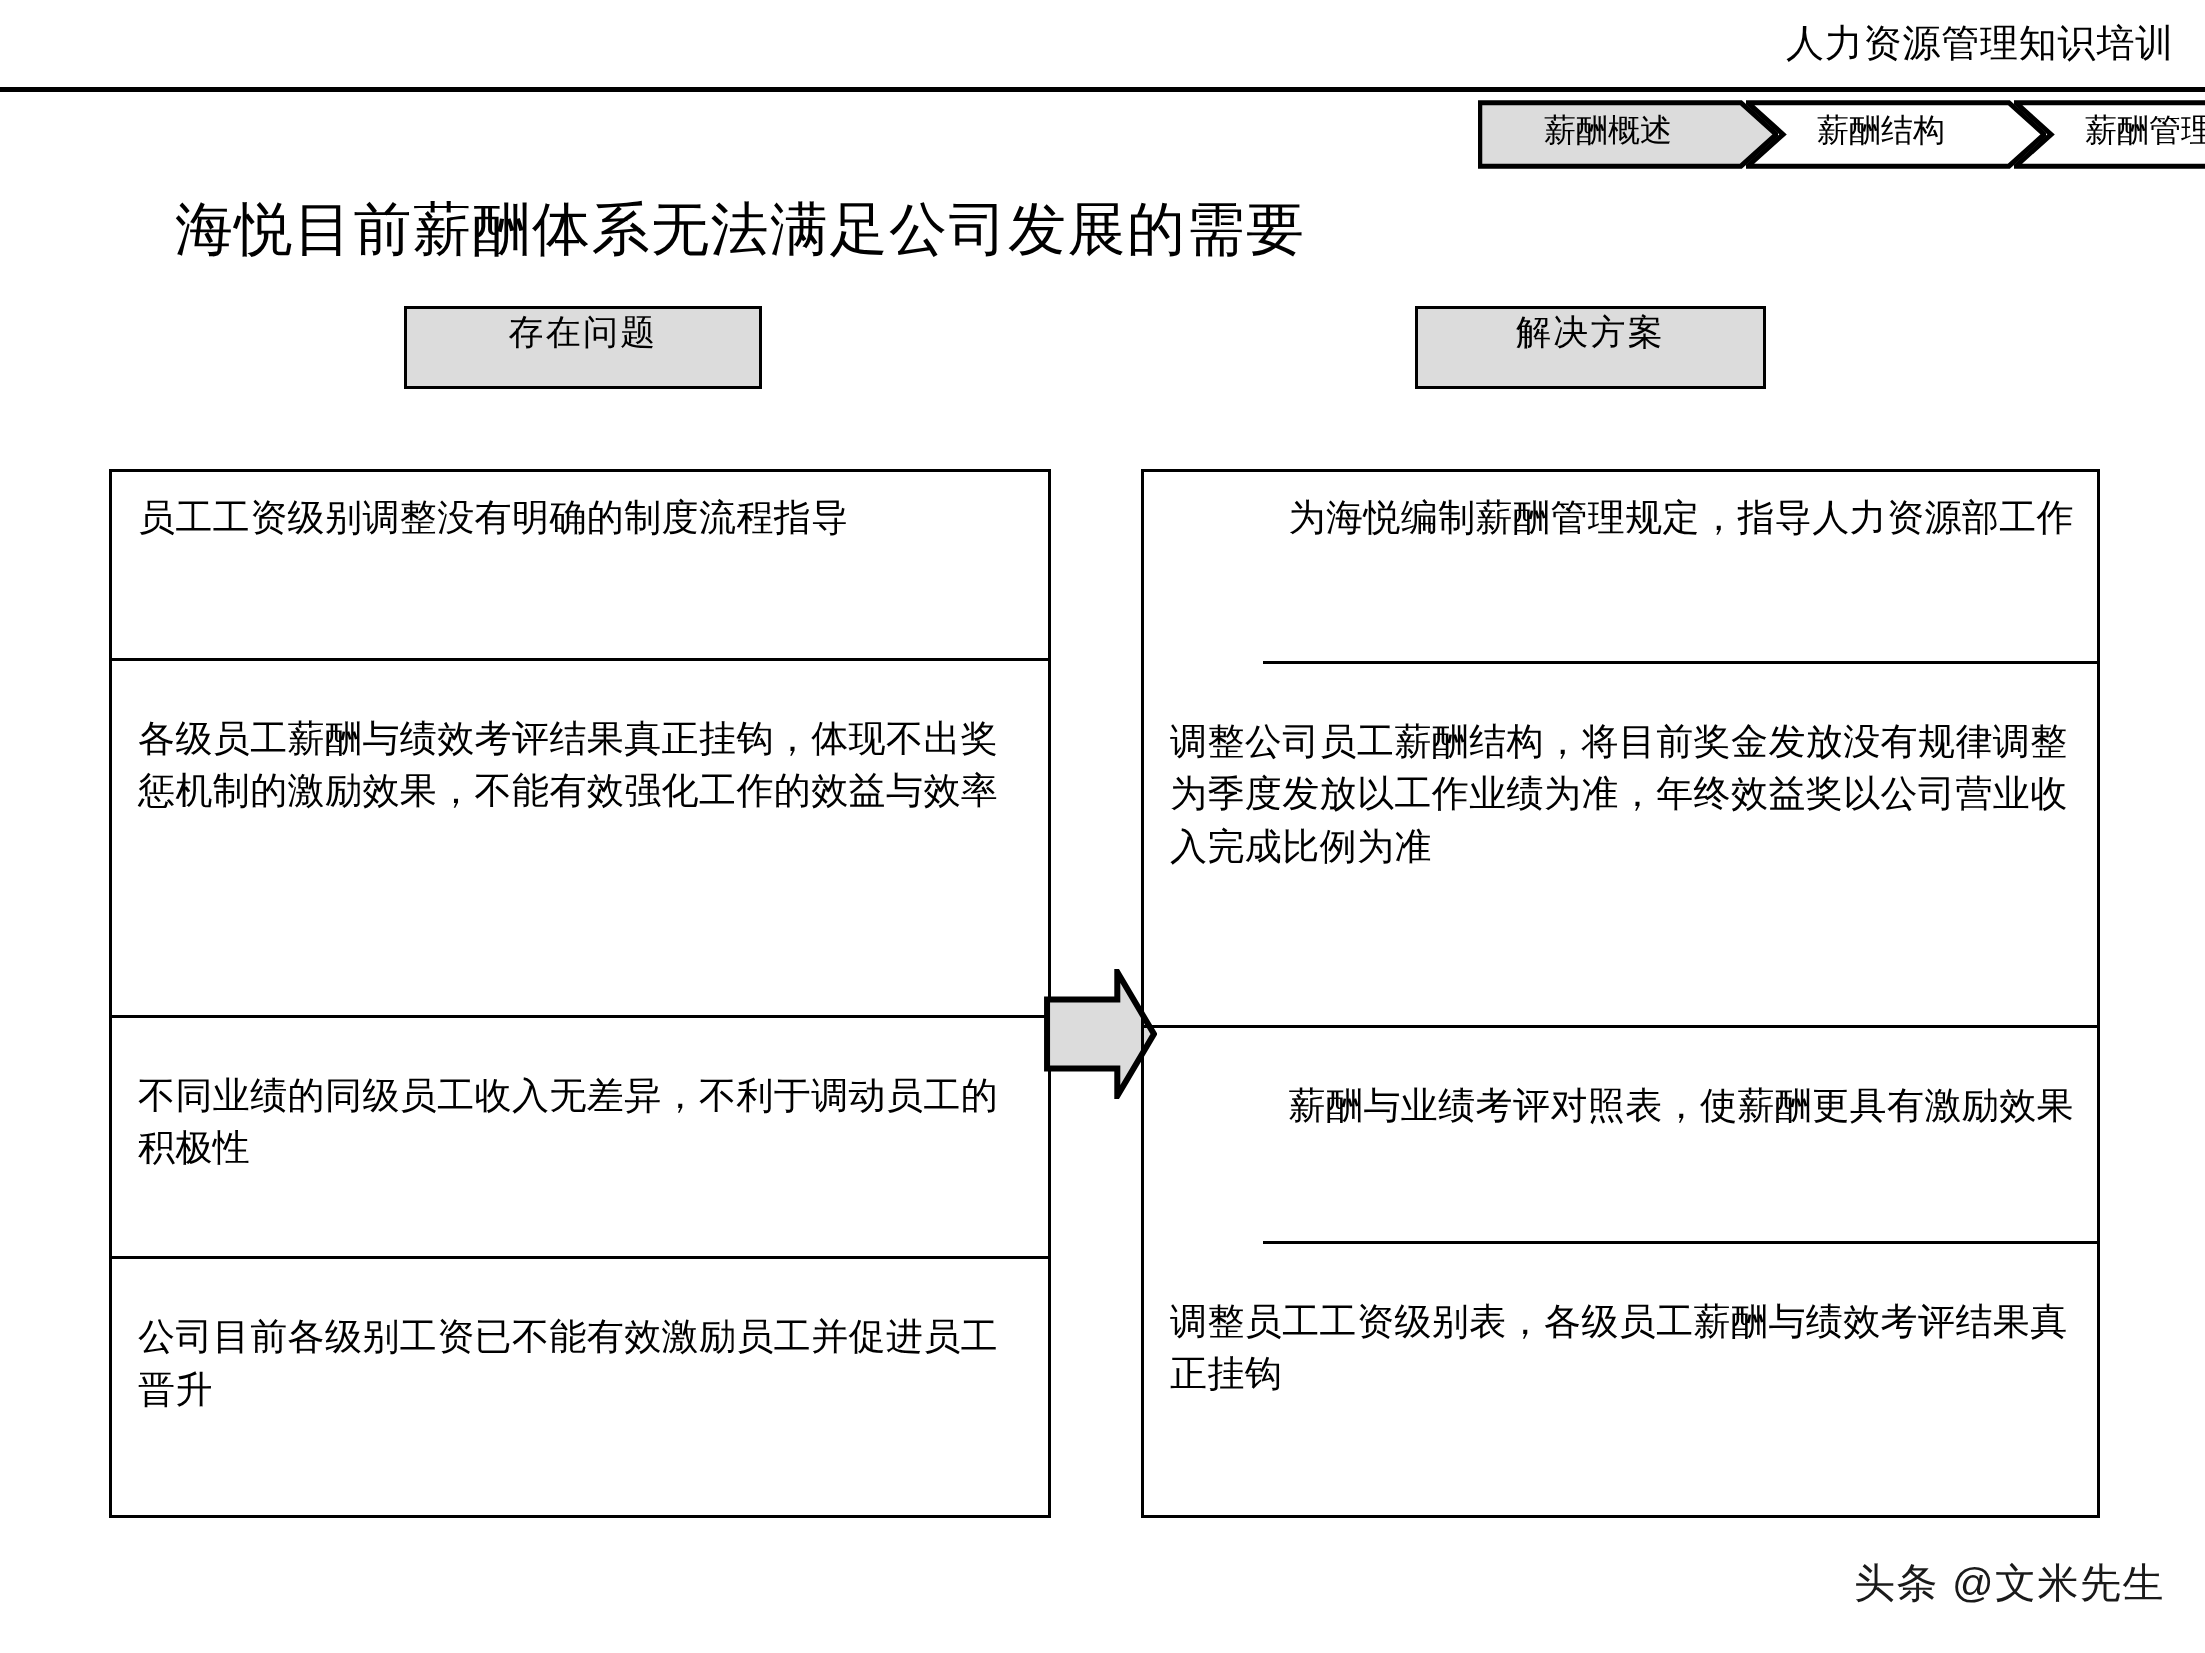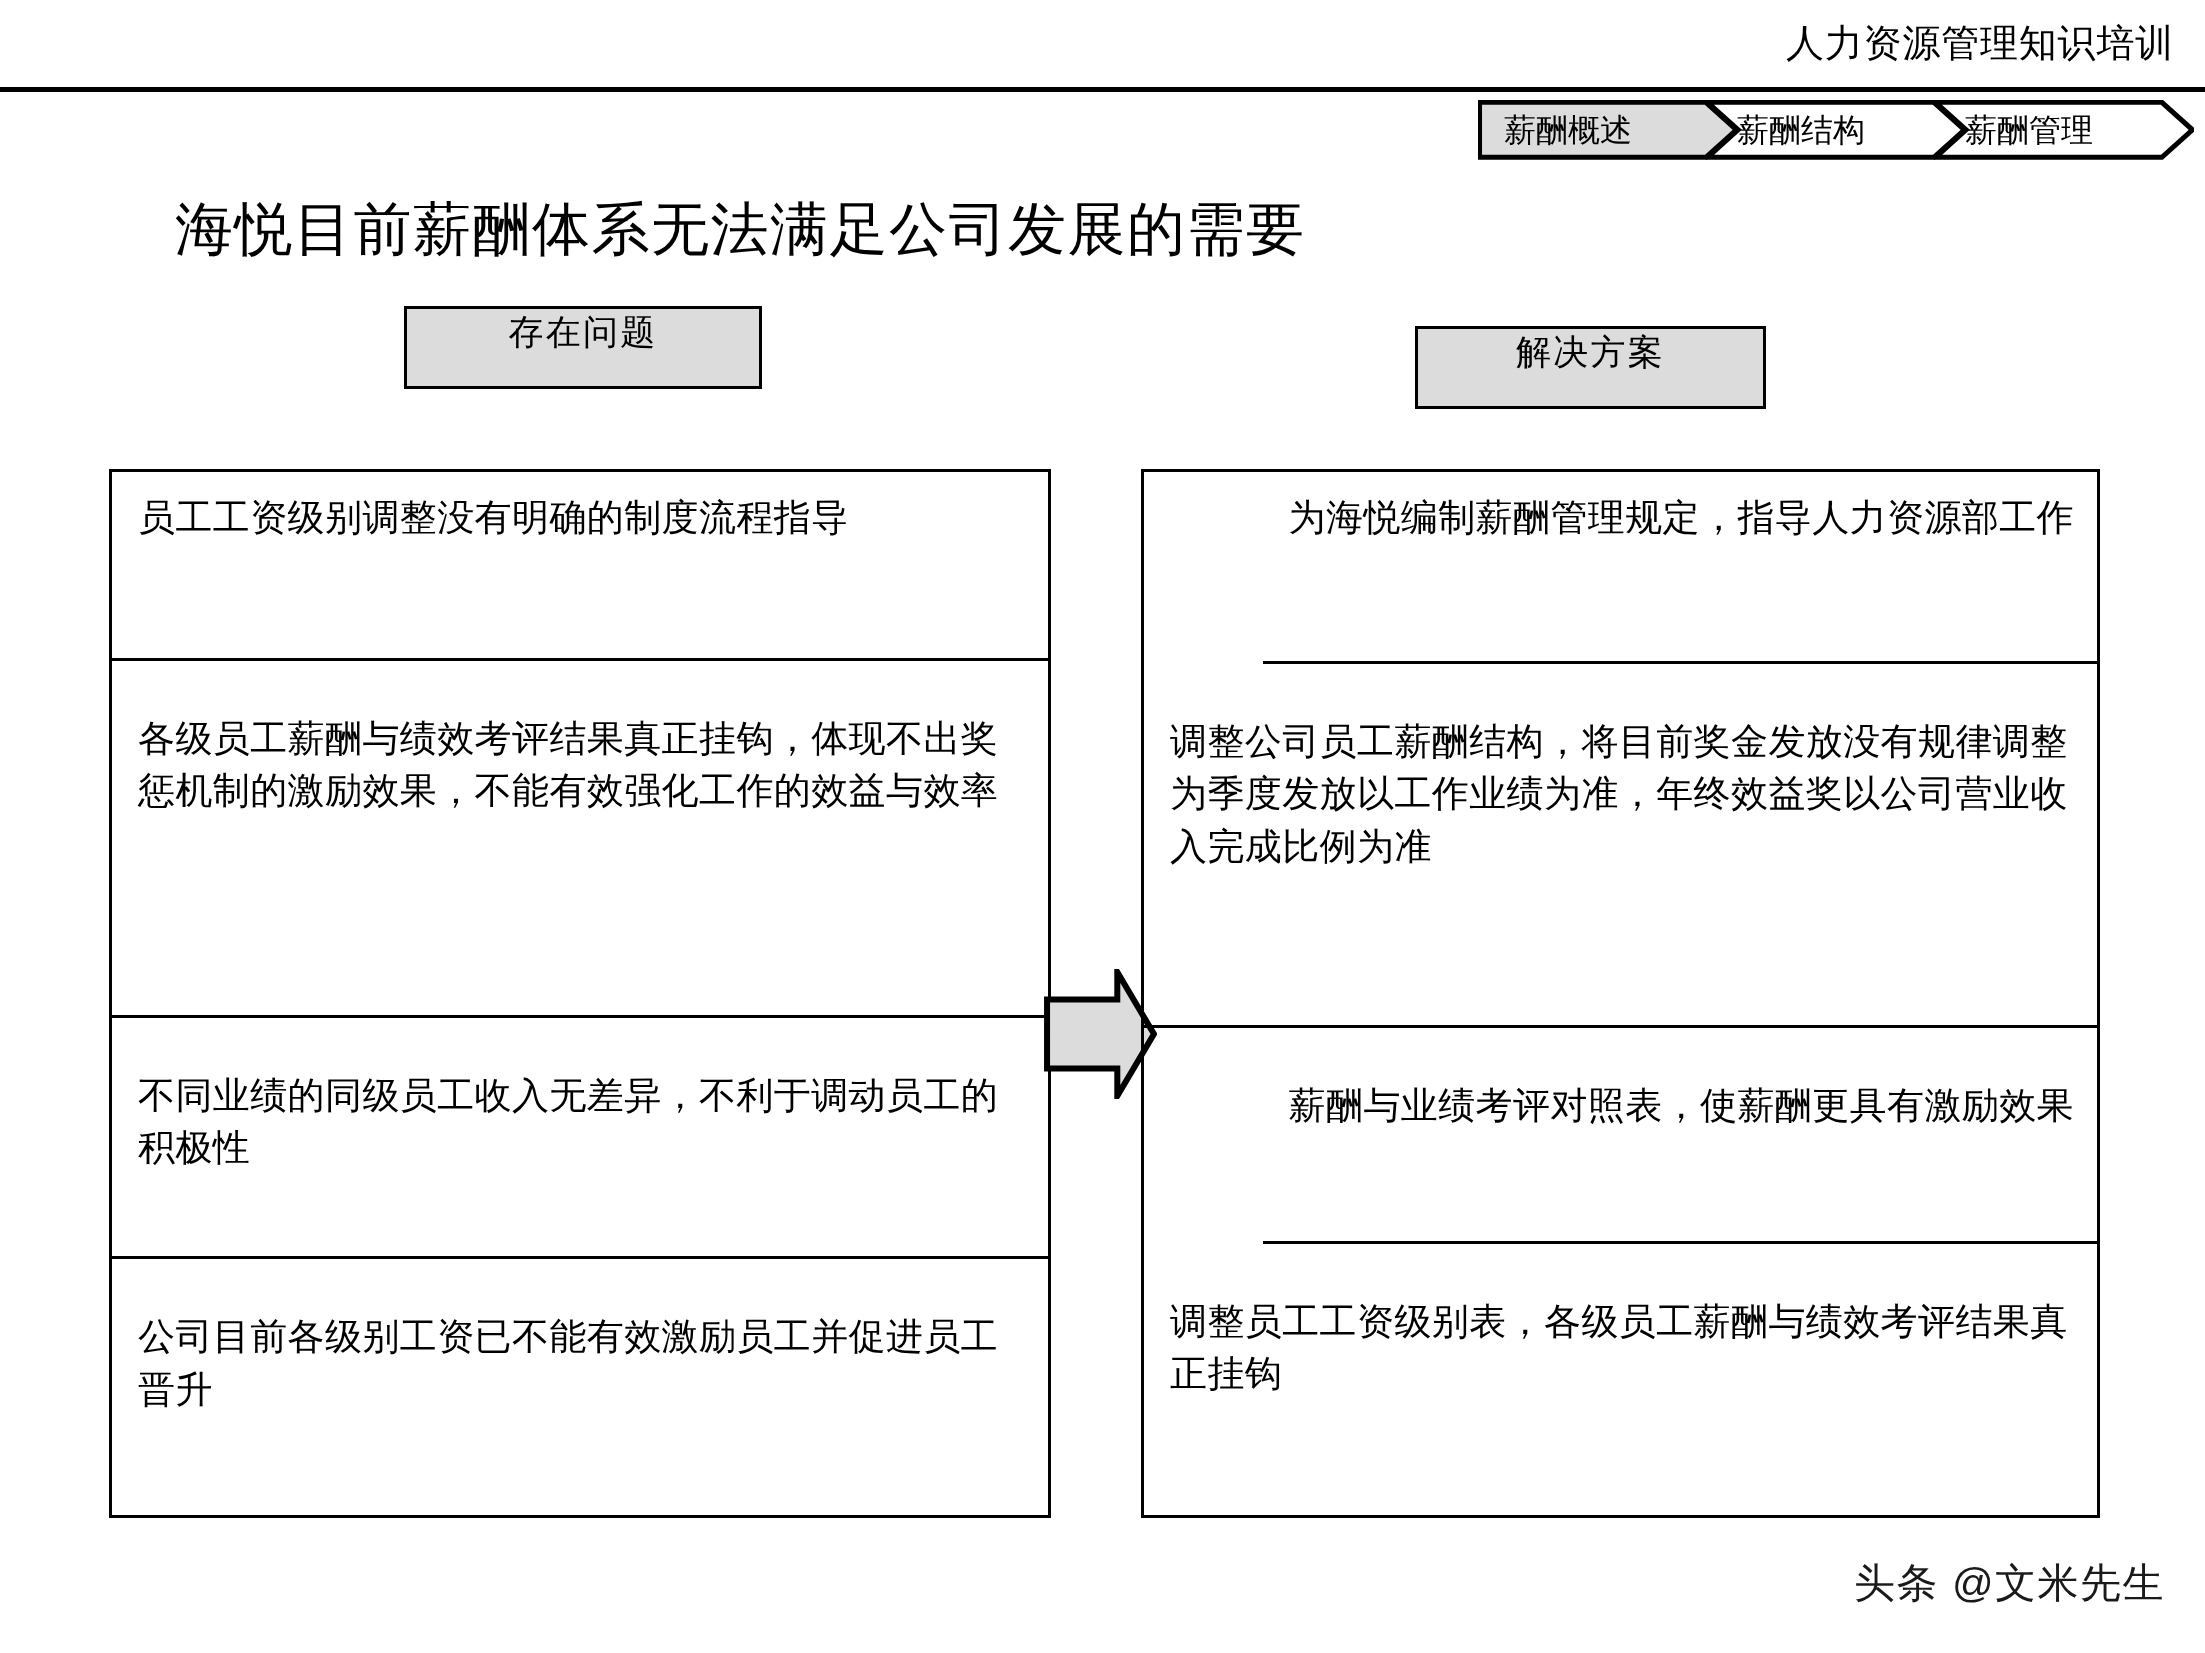--- a/index.html
+++ b/index.html
@@ -46,20 +46,21 @@
     align-items: stretch;
   }
   .chev {
     position: relative;
     height: 60px;
     width: 260px;
     display: flex;
     align-items: center;
     justify-content: flex-start;
     margin-right: -32px;
+    padding-left: 40px;
   }
   .chev .chev-shape {
     position: absolute;
     inset: 0;
   }
   .chev .chev-label {
     position: relative;
     z-index: 2;
     font-size: 32px;
     line-height: 1;
@@ -96,21 +97,20 @@
     left: 404px;
     top: 306px;
     width: 358px;
     height: 83px;
   }
   #header-solutions {
     left: 1415px;
     top: 306px;
     width: 351px;
     height: 83px;
-    margin-top: 20px;
   }
 
   
   .column {
     position: absolute;
     box-sizing: border-box;
     border: 3.1px solid #000000;
     display: flex;
     flex-direction: column;
     gap: 32px;

